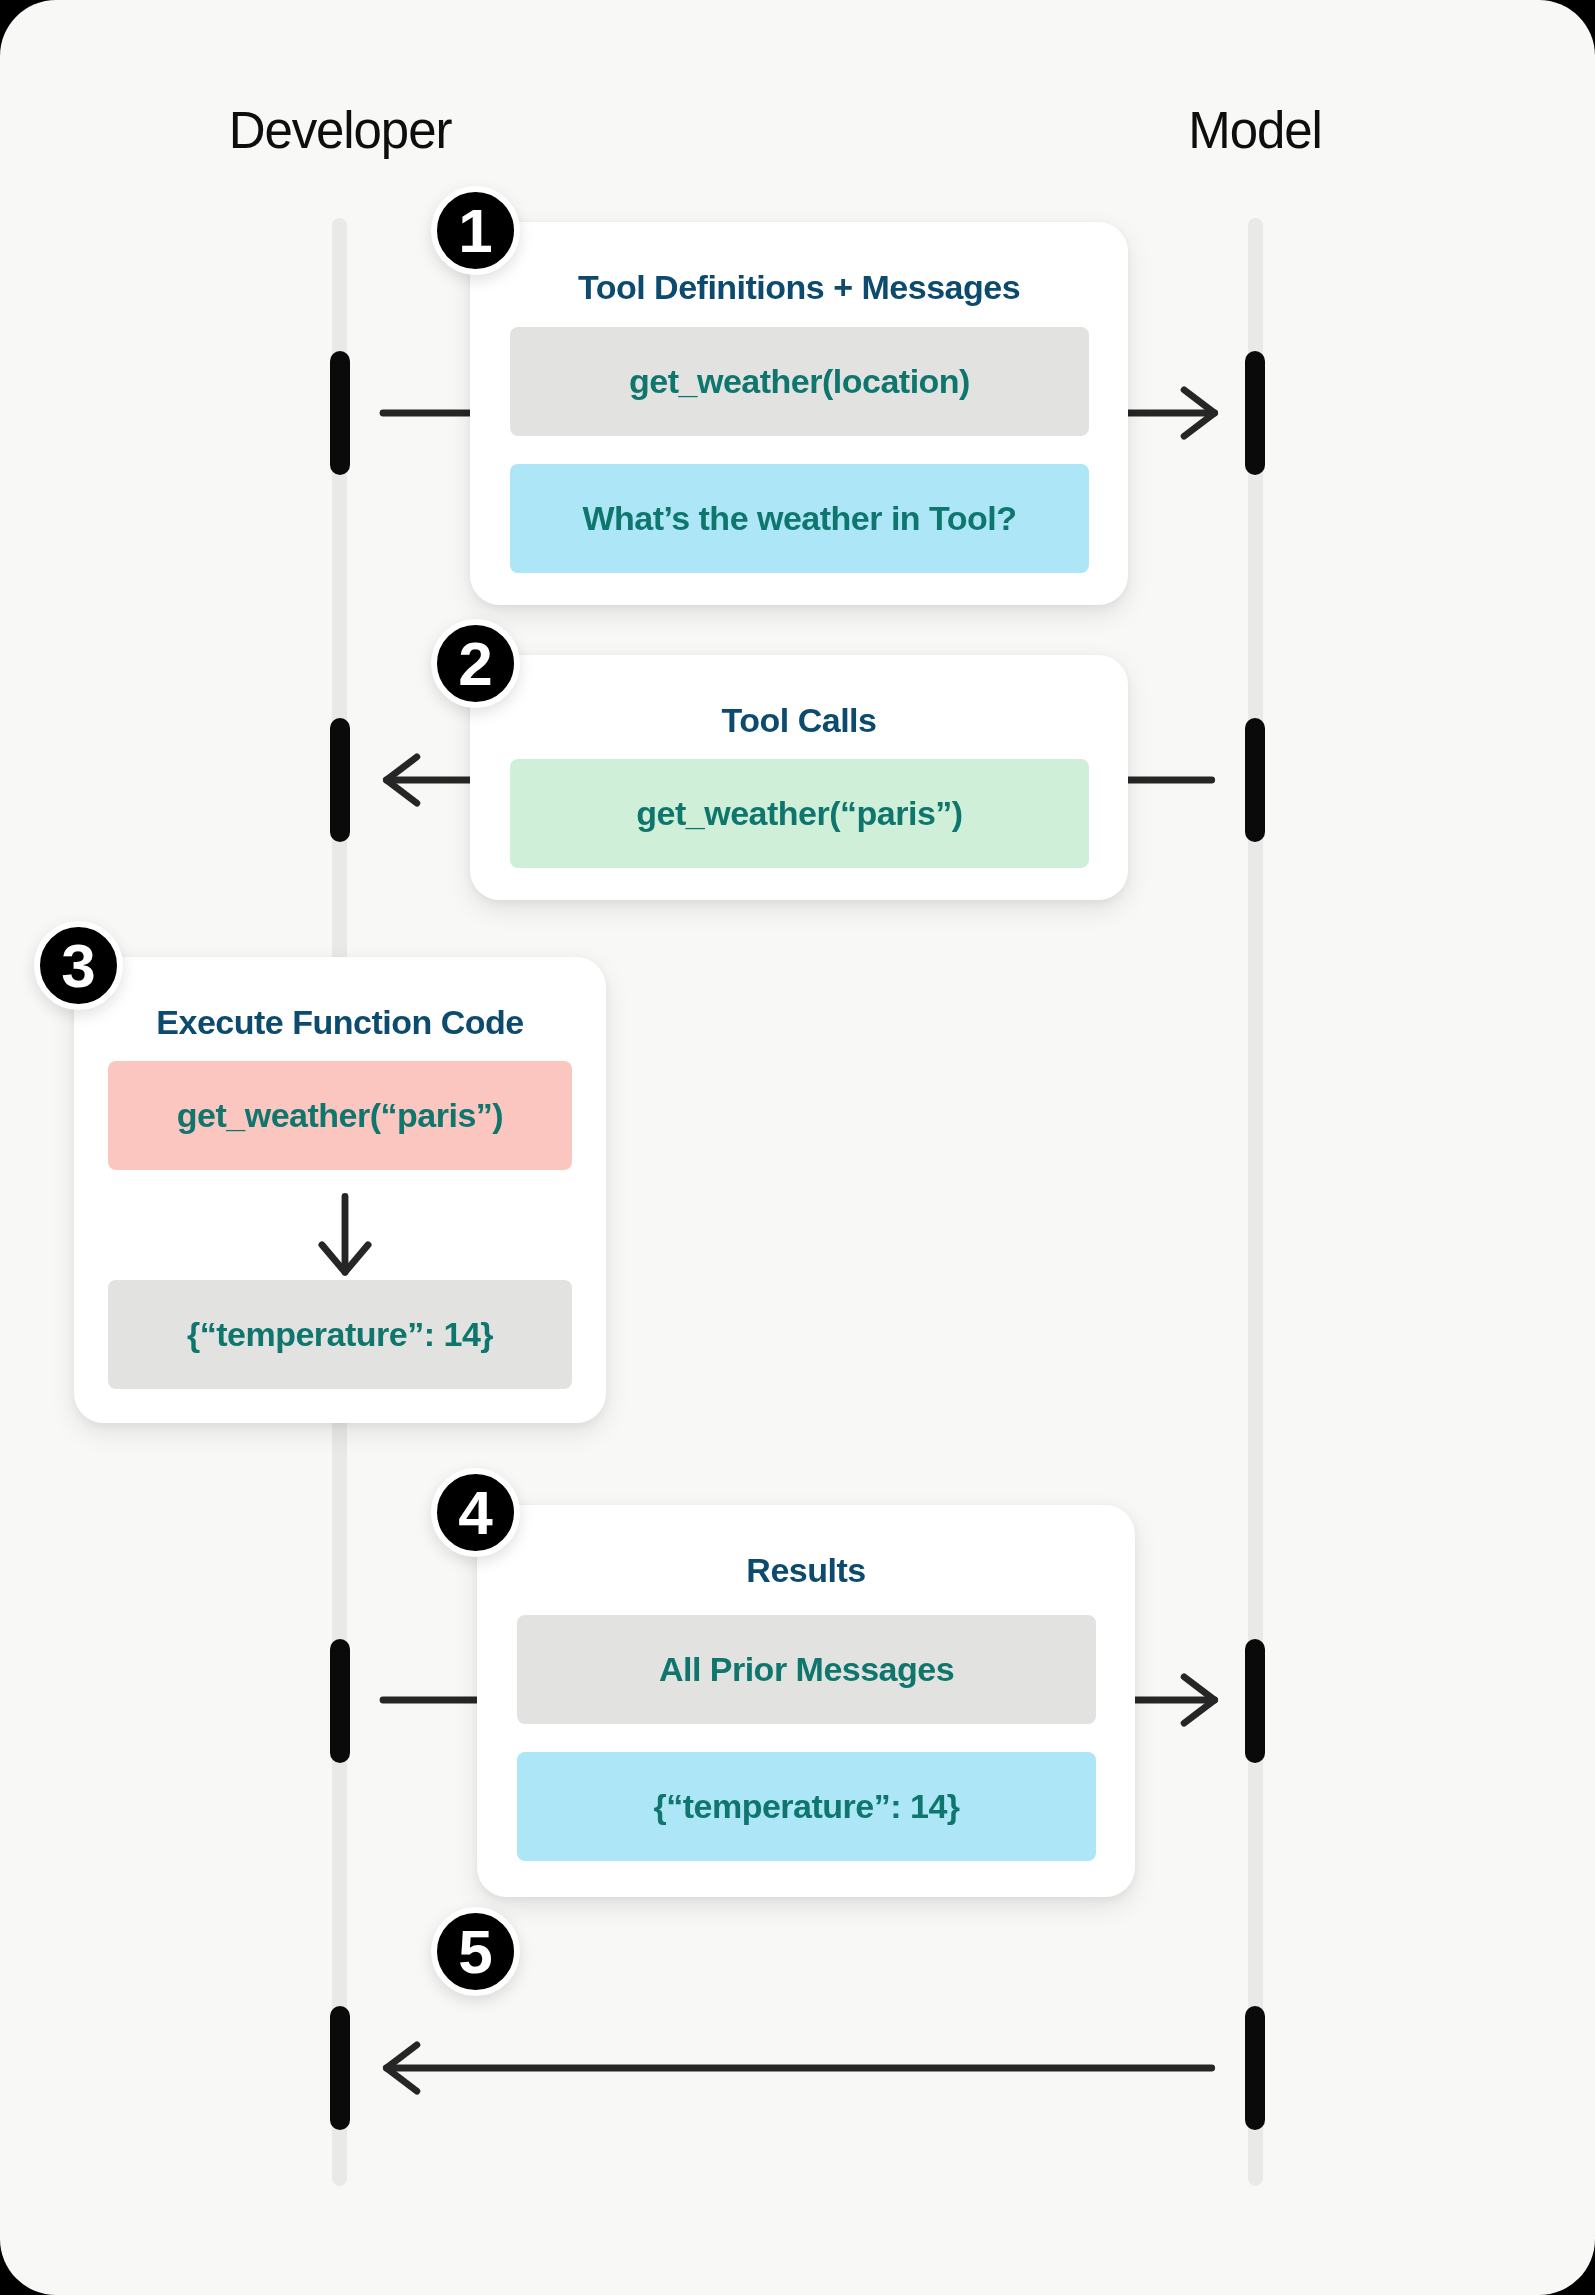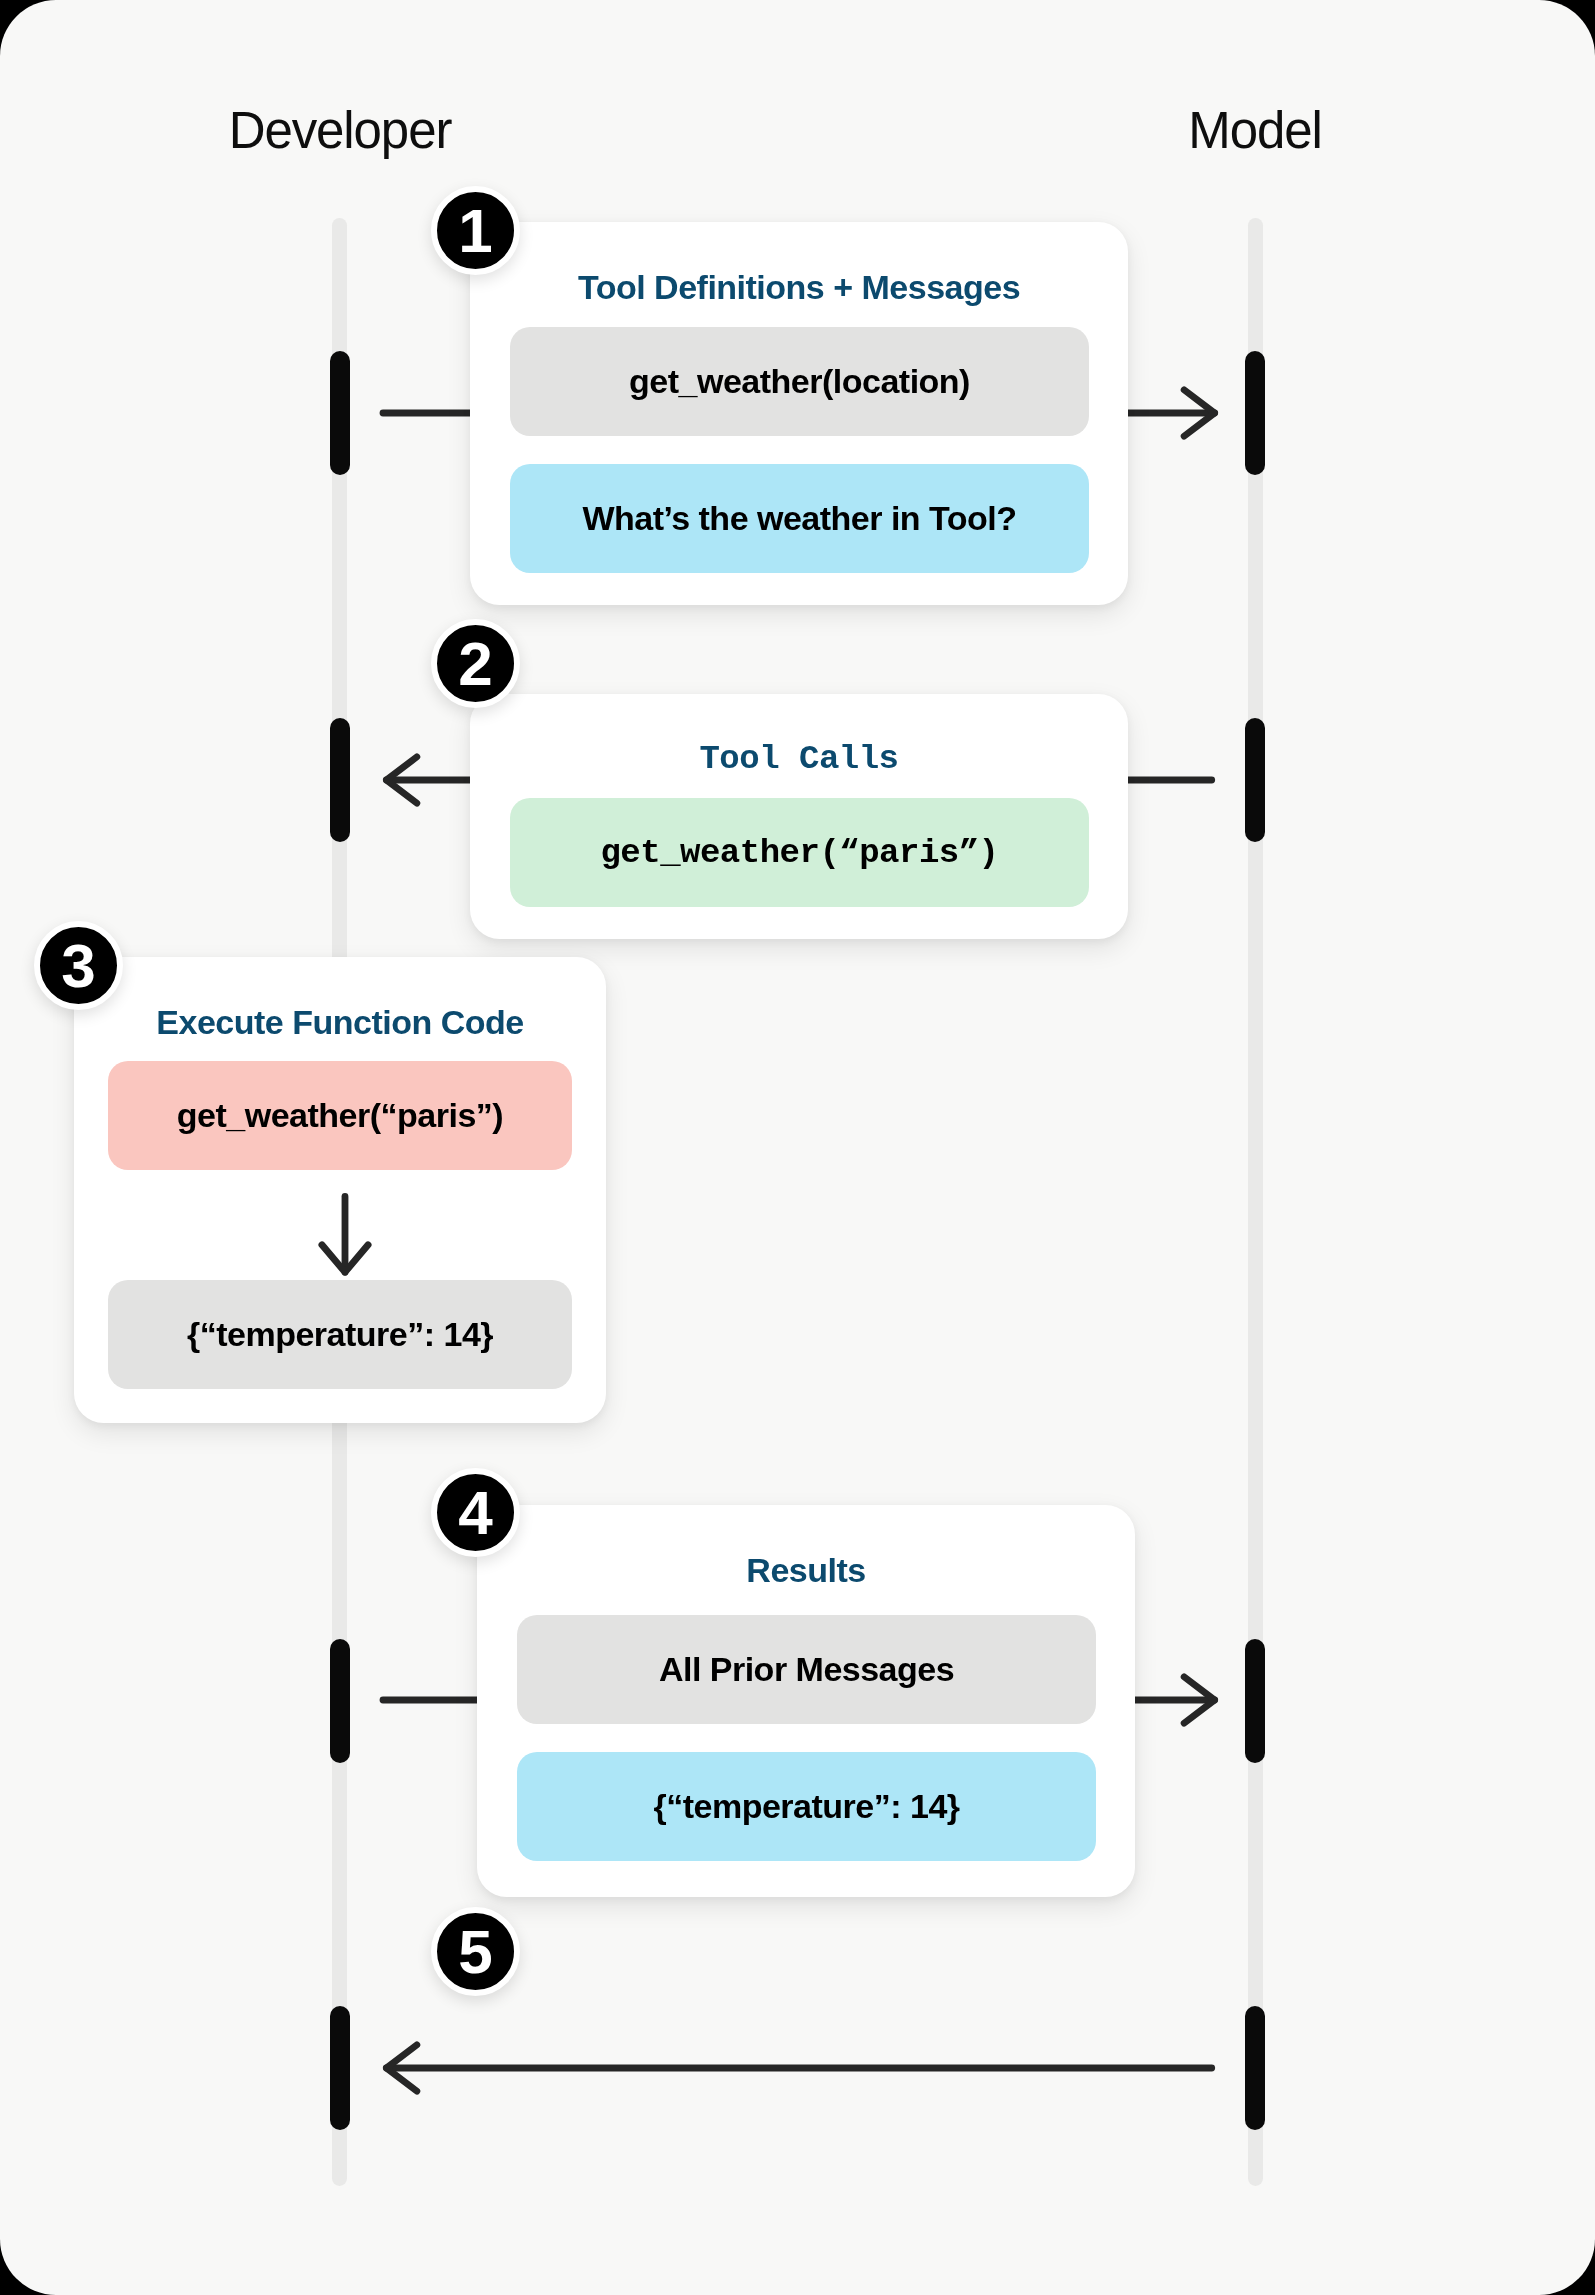--- a/index.html
+++ b/index.html
@@ -31,31 +31,31 @@
   .arrow path{stroke:#262626;stroke-width:13;fill:none;stroke-linecap:round;stroke-linejoin:round;}
   .arrow-a1{left:381px;top:371px;}
   .arrow-a2{left:376px;top:738px;}
   .arrow-a4{left:381px;top:1658px;}
   .arrow-a5{left:376px;top:2026px;}
 
   
   .card{position:absolute;background:#fff;border-radius:29.5px;z-index:4;
     box-shadow:0 9.5px 26px rgba(0,0,0,.09),0 2.6px 8.4px rgba(0,0,0,.05);}
   .card-s1{left:470px;top:222px;width:658px;height:383px;}
-  .card-s2{left:470px;top:694px;width:658px;height:245px;font-family:Liberation Mono, monospace;}
+  .card-s2{left:470px;top:655px;width:658px;height:245px;}
   .card-s3{left:74px;top:957px;width:532px;height:466px;}
   .card-s4{left:470px;top:1505px;width:658px;height:392px;margin-left:7px;}
   .card-s5{left:470px;top:1944px;width:658px;height:245px;}
 
   .card-title{position:absolute;top:46px;left:0;right:0;text-align:center;
     font-size:34px;font-weight:700;letter-spacing:-0.5px;color:#0c4a6e;line-height:39px;white-space:nowrap;}
 
-  .pill{position:absolute;left:40px;width:579px;height:109px;border-radius:20px;
+  .pill{position:absolute;left:40px;width:579px;height:109px;border-radius:8px;
     display:flex;align-items:center;justify-content:center;
-    font-size:34px;font-weight:700;letter-spacing:-0.5px;color:#000000;white-space:nowrap;}
+    font-size:34px;font-weight:700;letter-spacing:-0.5px;color:#0f766e;white-space:nowrap;}
   .pill-gray{background:#e2e2e1;}
   .pill-blue{background:#ade6f7;}
   .pill-green{background:#d0efd8;}
   .pill-red{background:#fac6bf;}
 
   .card-s1 .pill-a{top:105px;} .card-s1 .pill-b{top:242px;}
   .card-s2 .pill-a{top:104px;}
   .card-s3 .pill{left:34px;width:464px;}
   .card-s3 .pill-a{top:104px;} .card-s3 .pill-b{top:323px;}
   .card-s4 .pill-a{top:110px;} .card-s4 .pill-b{top:247px;}

